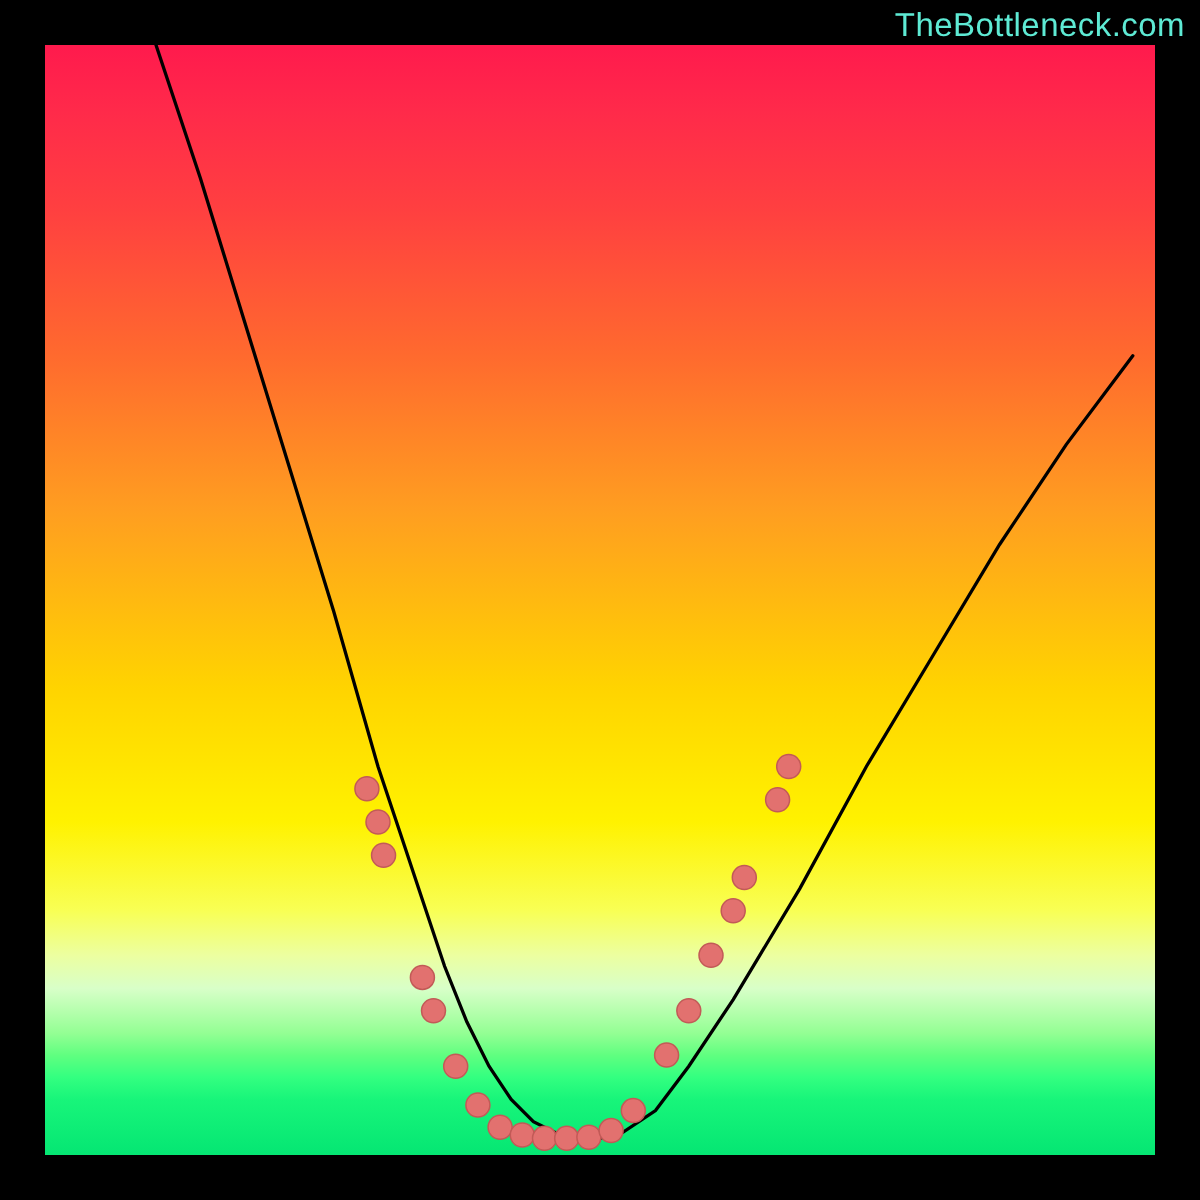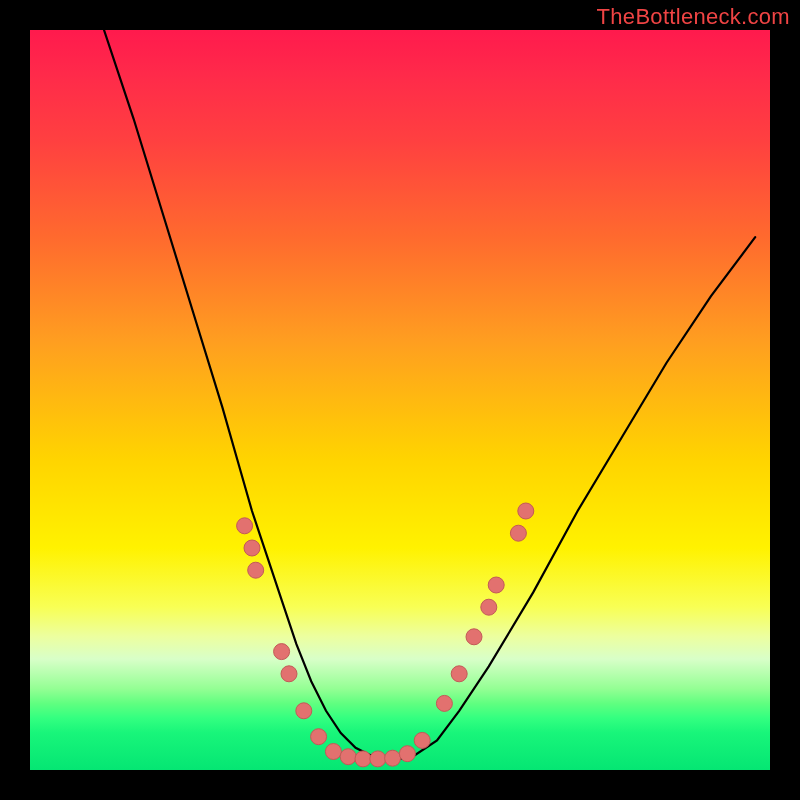--- a/index.html
+++ b/index.html
@@ -45,21 +45,21 @@
       #60ff80 91%,
       #33ff80 93%,
       #18f57a 95%,
       #05e673 100%
     );
   }
   .attribution {
     position: absolute;
     top: 4px;
     right: 10px;
-    color: #ef4444;
+    color: #5eead4;
     font-size: 22px;
     font-weight: 500;
     letter-spacing: 0.3px;
     user-select: none;
     text-align: center;
   }
   svg.curve {
     position: absolute;
     inset: 0;
   }

